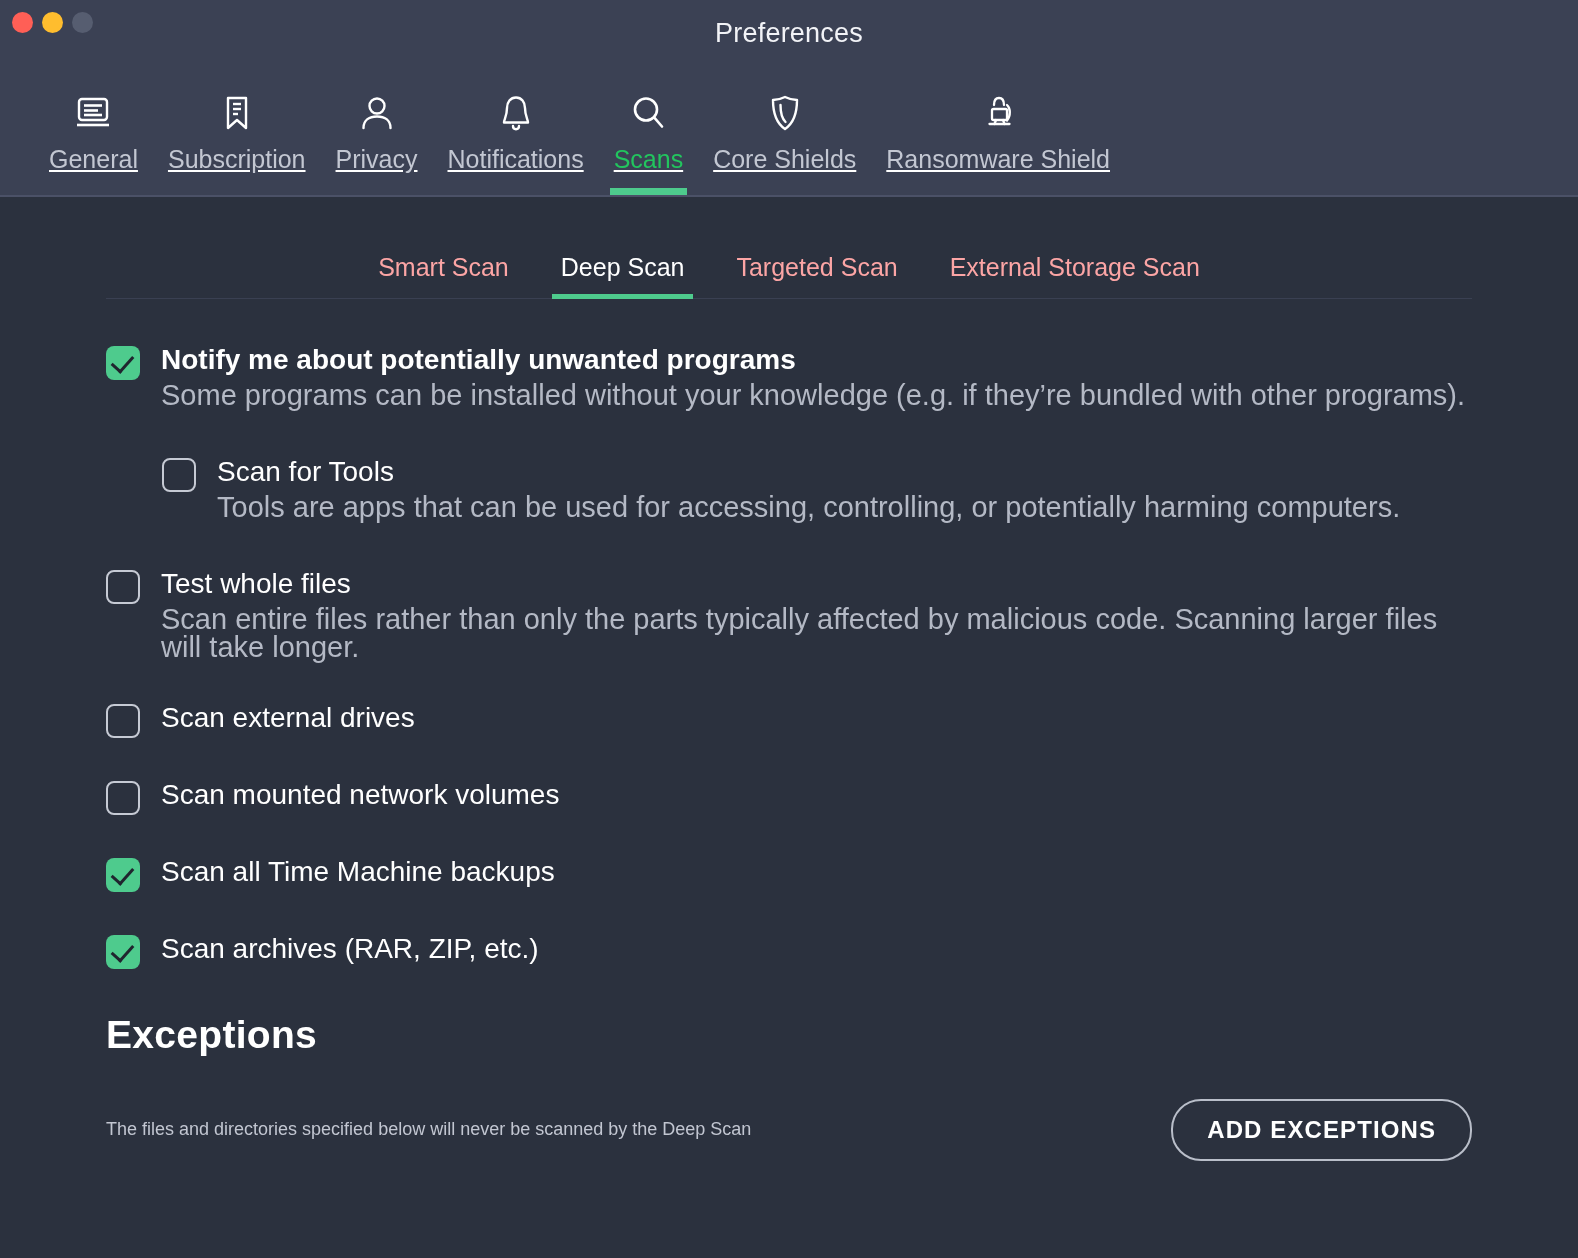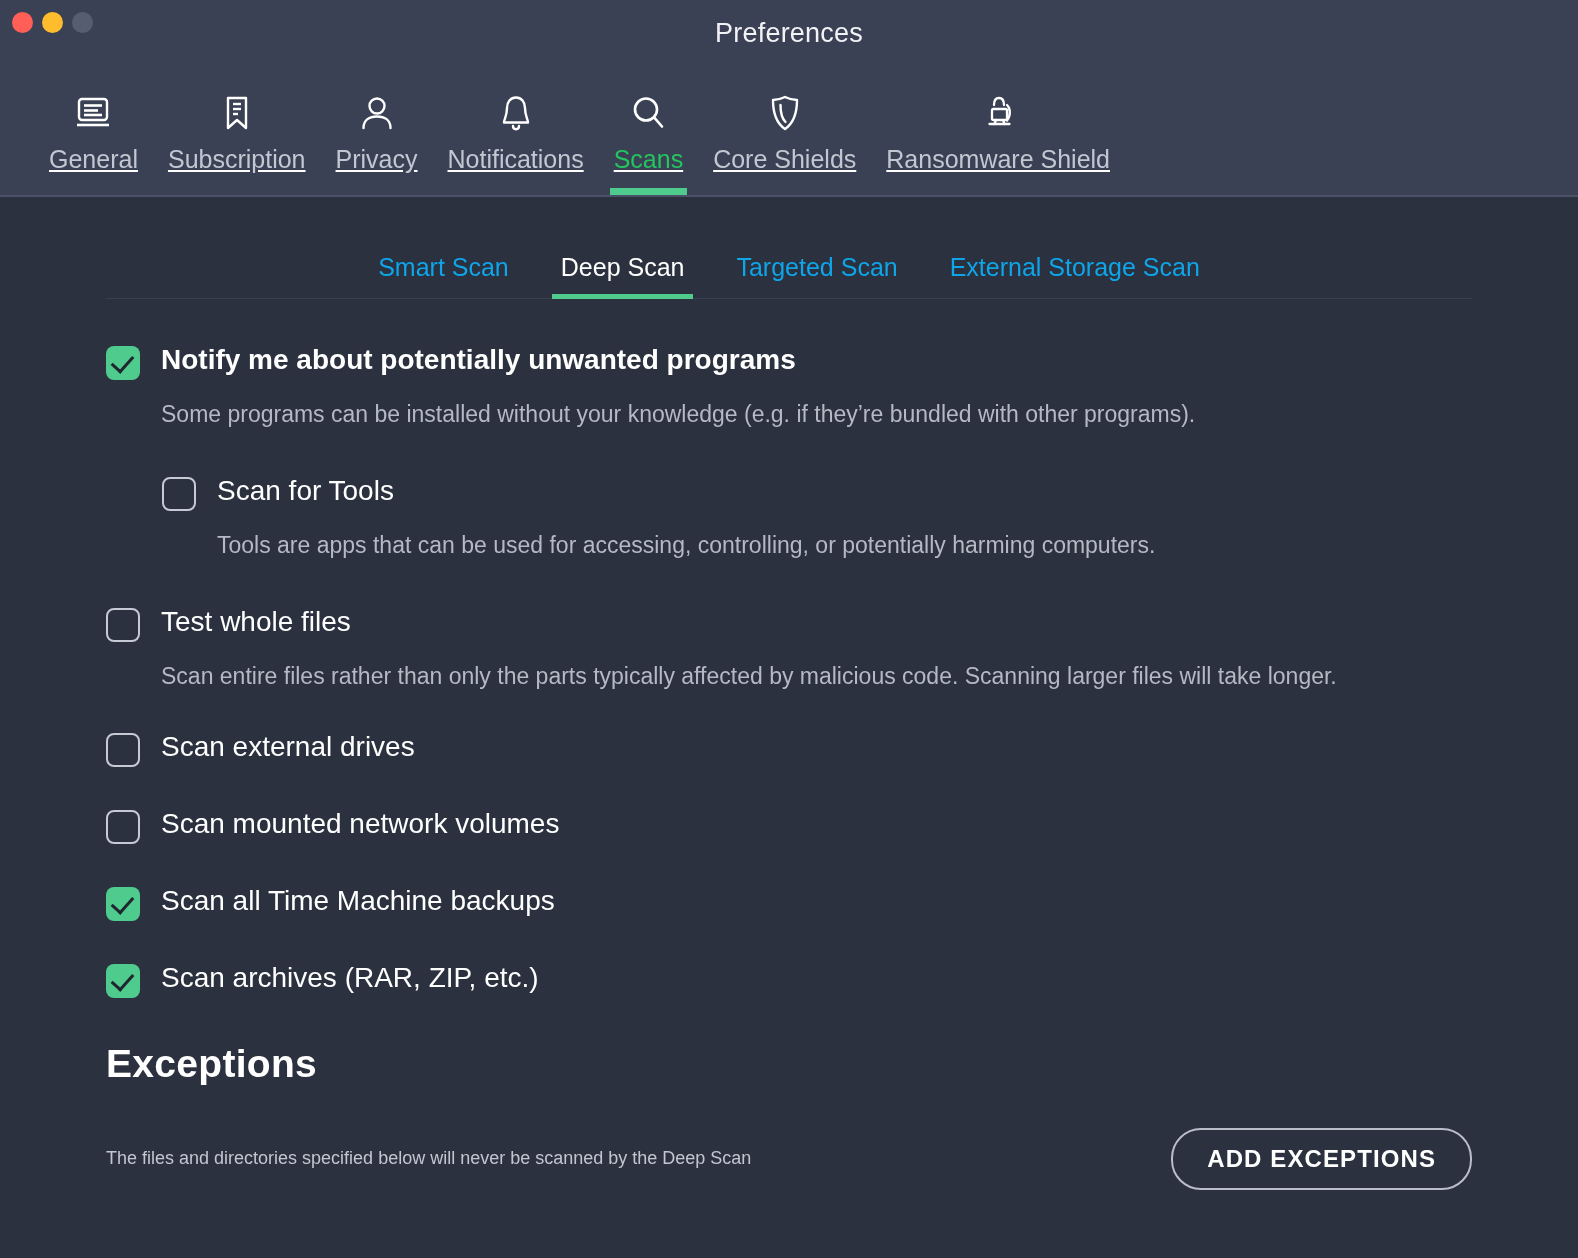--- a/index.html
+++ b/index.html
@@ -121,21 +121,21 @@
     margin: 0 106px 0 106px;
     border-bottom: 1px solid #3a4052;
   }
   .subtabs {
     display: flex;
     justify-content: center;
     gap: 0px;
   }
   .subtab {
     font-size: 25px;
-    color: #0ea5e9;
+    color: #fca5a5;
     padding: 4px 26px 16px 26px;
     position: relative;
     white-space: nowrap;
     cursor: default;
   }
   .subtab.active { color: #ffffff; }
   .subtab.active::after {
     content: "";
     position: absolute;
     left: 17px;
@@ -188,25 +188,25 @@
   .option-label {
     font-size: 28px;
     line-height: 34px;
     color: #ffffff;
     margin-left: 21px;
     white-space: nowrap;
   }
   .option-label.bold { font-weight: bold; }
 
   .option-desc {
-    font-size: 23px;
+    font-size: 29px;
     line-height: 28px;
     color: #b4b9c5;
     margin-left: 55px;
-    margin-top: 20px;
+    margin-top: 1px;
   }
   .option-desc.indent { margin-left: 111px; }
 
   .sp-40 { height: 40px; }
   .sp-46 { height: 46px; }
 
   
   .exceptions {
     padding: 0 106px;
     margin-top: 44px;

